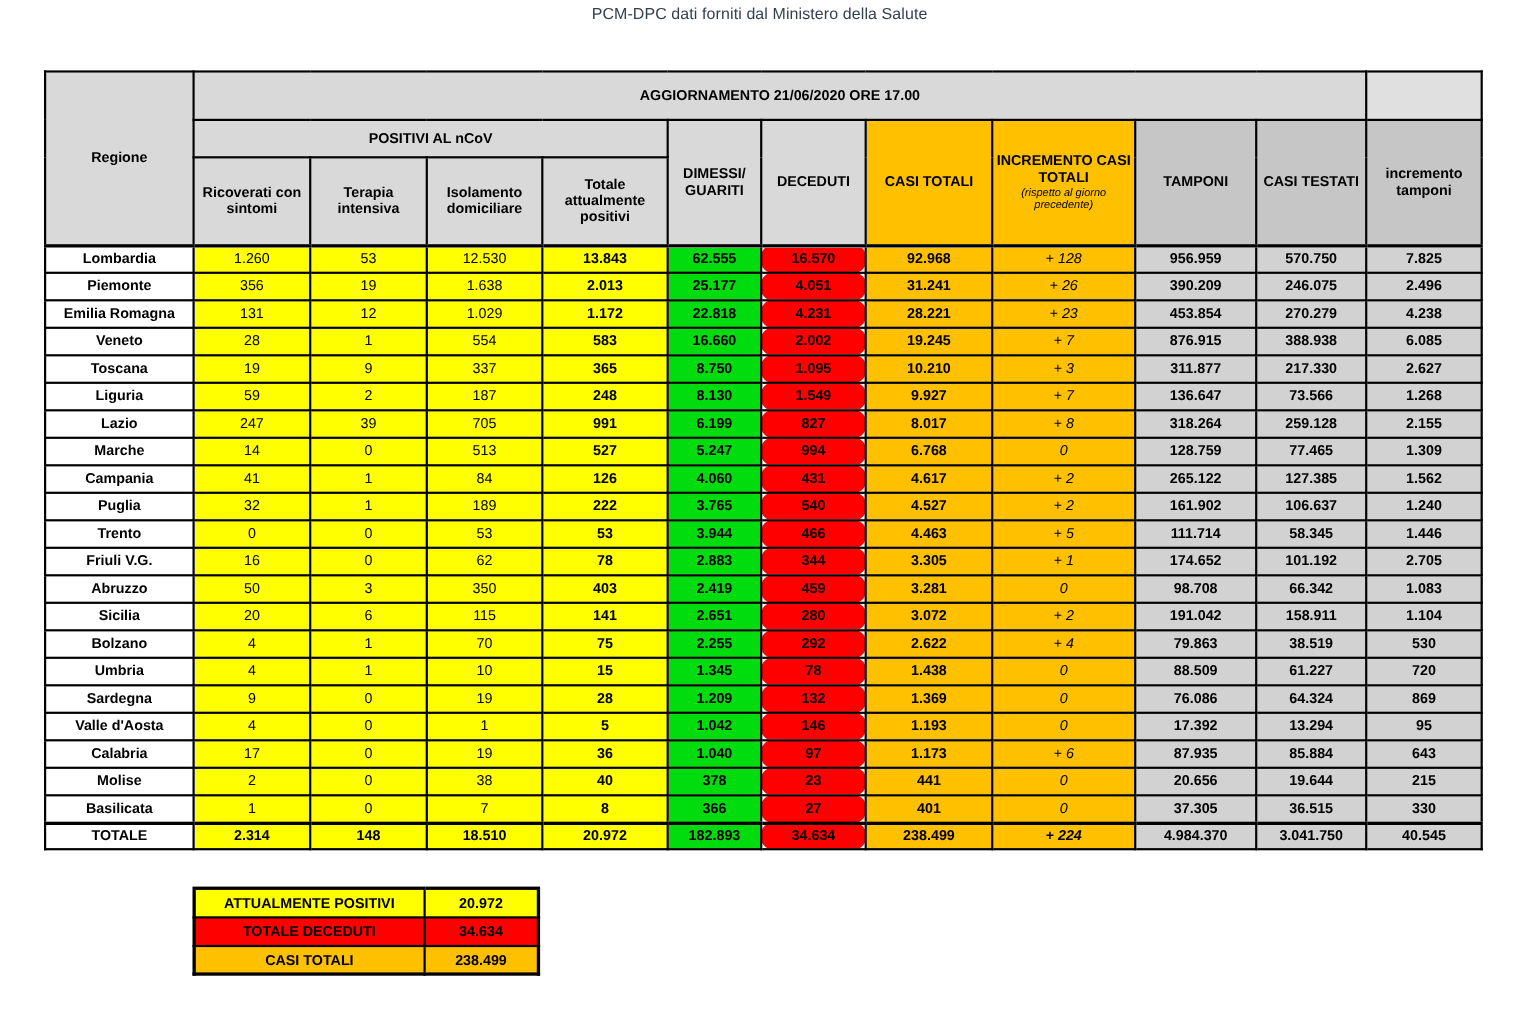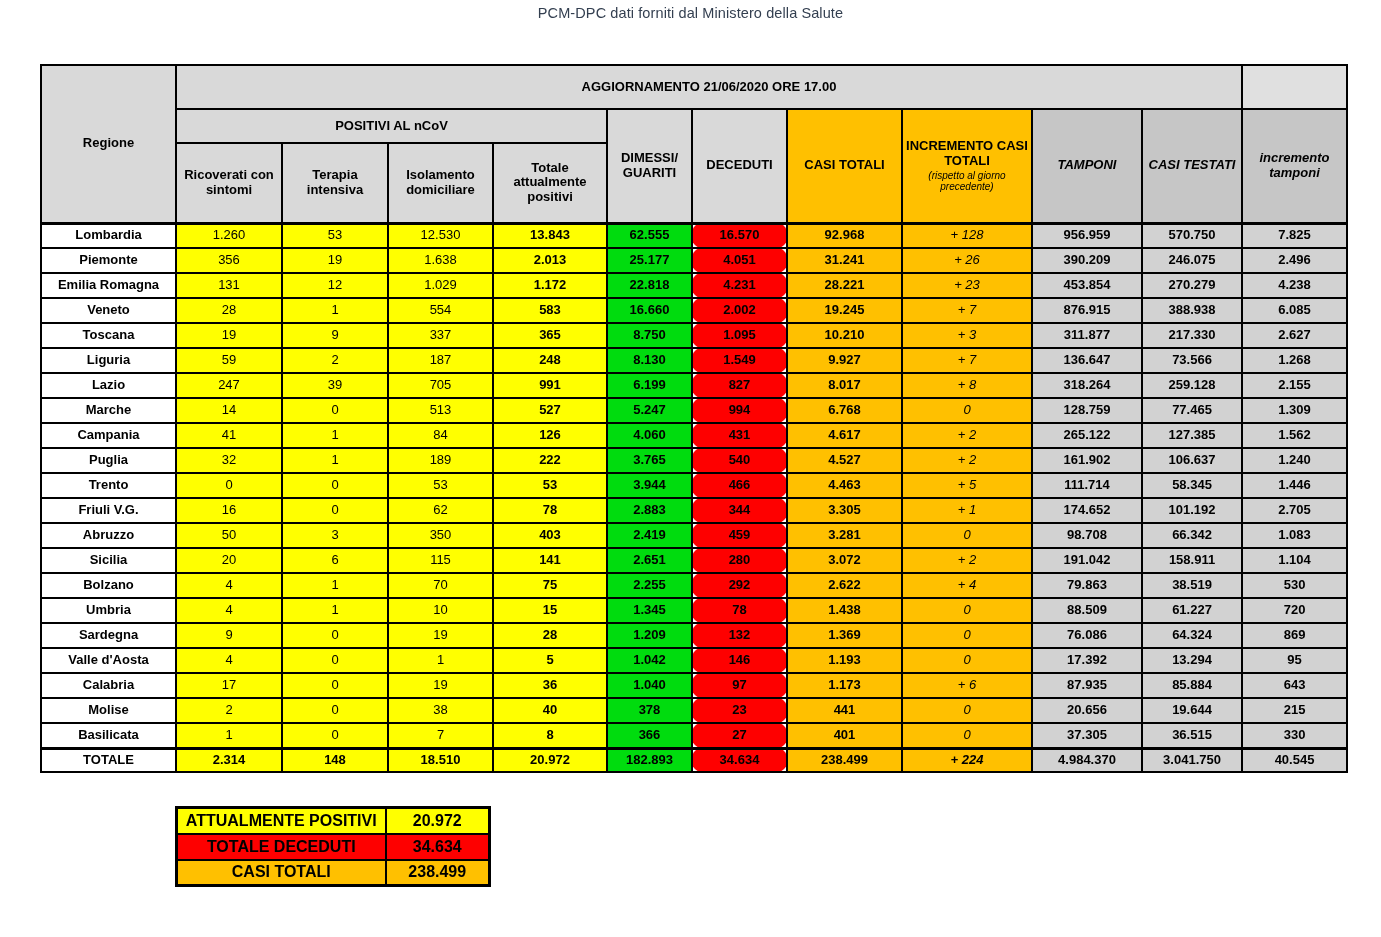--- a/index.html
+++ b/index.html
@@ -27,21 +27,21 @@
     border:2px solid var(--line);
     text-align:center;vertical-align:middle;
     padding:0 2px;overflow:hidden;
     font-size:13px;line-height:1.12;
   }
   table.tbl th{font-weight:bold;}
   tr.hrow1 th{height:44px;}
   tr.hrow2 th{height:34px;}
   tr.hrow3 th{height:80px;}
   .hdr{background:var(--grey-hdr);}
-  .hdrd{background:var(--grey-hdr-dark);font-style:italic;}
+  .hdrd{background:var(--grey-hdr-dark);}
   .orangeh{background:var(--orange);}
   .agg{font-size:15.5px;}
   .grp{font-size:13.5px;}
   .corner{
     background:var(--grey-corner);
     border-top-style:hidden;border-right-style:hidden;
   }
   .note{font-style:italic;font-weight:normal;font-size:10px;margin-top:2px;}
   
   .bt-outer{border-top-width:4px;}
@@ -63,21 +63,21 @@
   td.italic{font-style:italic;}
   
   table.sum{
     border-collapse:collapse;table-layout:fixed;
     width:313px;margin:33px 0 0 175px;
     border:3px solid var(--line);
   }
   table.sum td{
     border:2px solid var(--line);
     height:26px;text-align:center;vertical-align:middle;
-    font-size:16px;font-weight:bold;padding:0 2px;
+    font-size:13px;font-weight:bold;padding:0 2px;
   }
 </style>
 </head>
 <body>
 
 <div class="page">
 
   <div class="title">PCM-DPC dati forniti dal Ministero della Salute</div>
 
   <table class="tbl">

